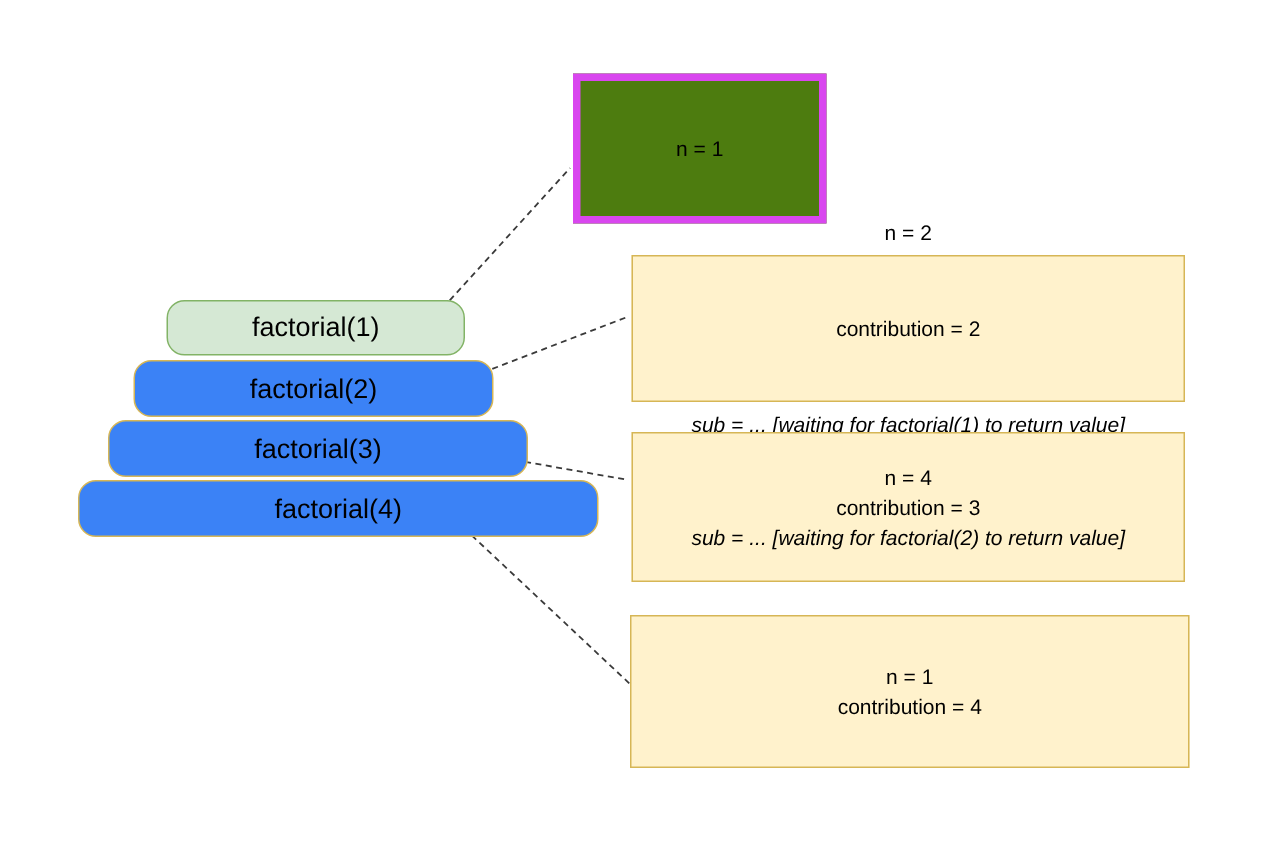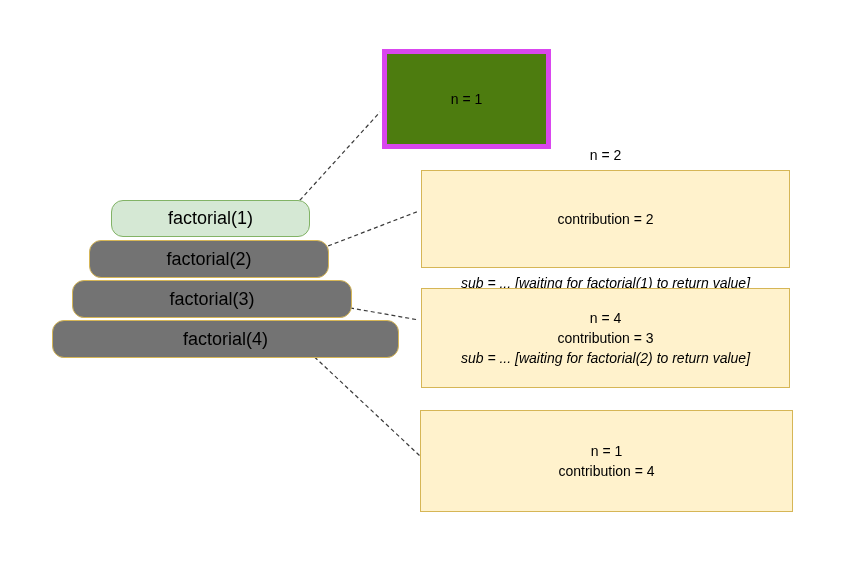--- a/index.html
+++ b/index.html
@@ -32,21 +32,21 @@
     position: absolute;
     box-sizing: border-box;
     border-radius: 12px;
     display: flex;
     align-items: center;
     justify-content: center;
     font-size: 18px;
     color: #000000;
   }
   .frame-yellow {
-    background: #737373;
+    background: #3b82f6;
     border: 1.5px solid #d6b656;
   }
   .frame-green {
     background: #d5e8d4;
     border: 1.5px solid #82b366;
   }
   .detail {
     position: absolute;
     box-sizing: border-box;
     display: flex;

